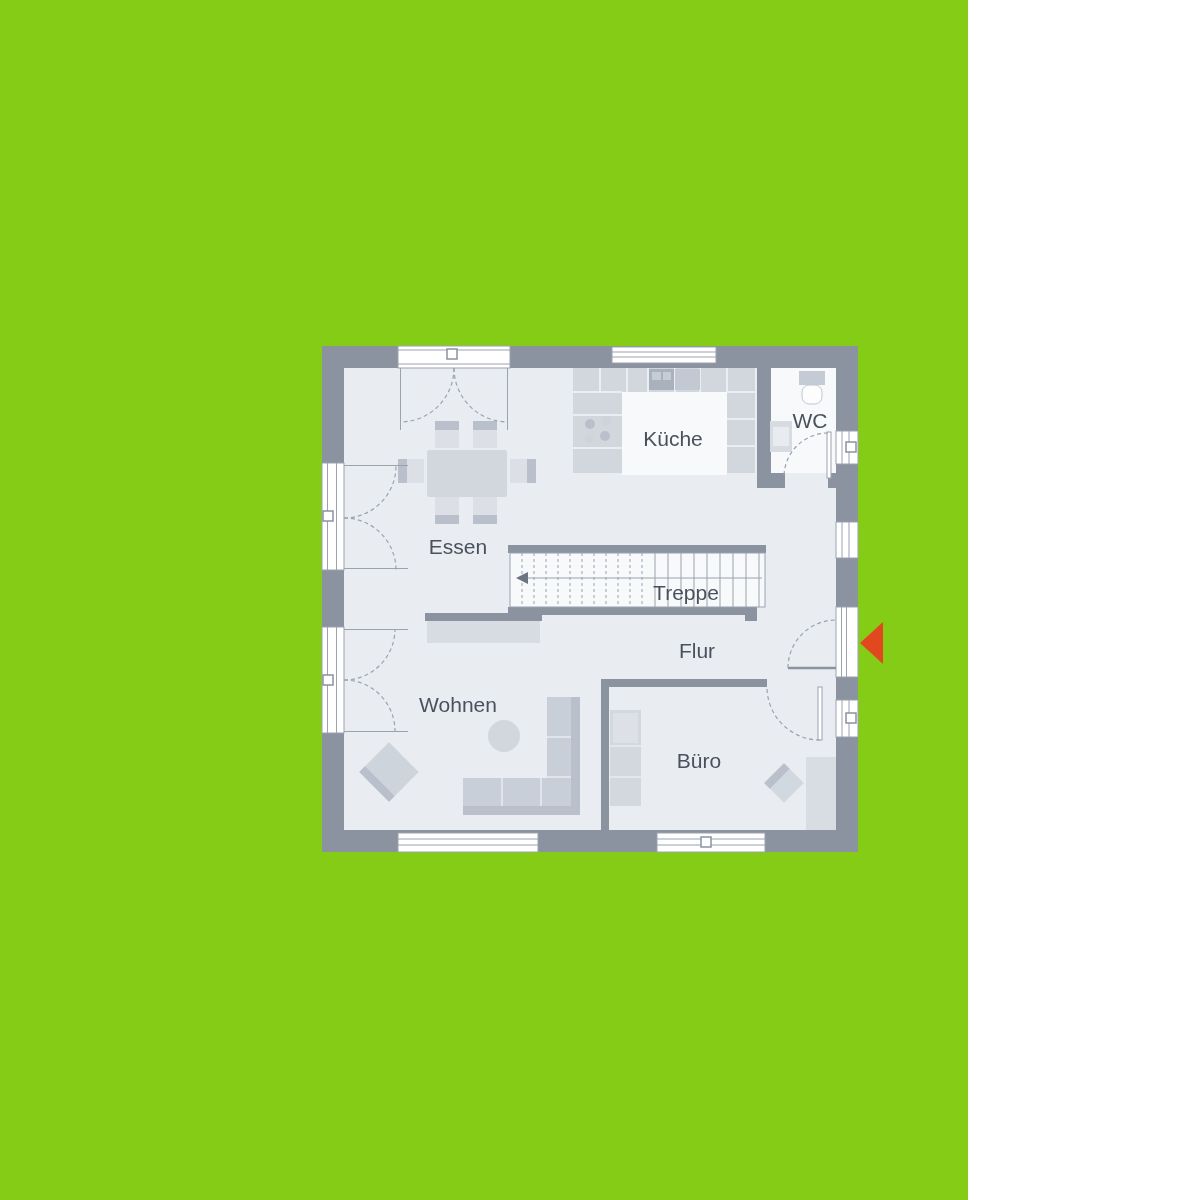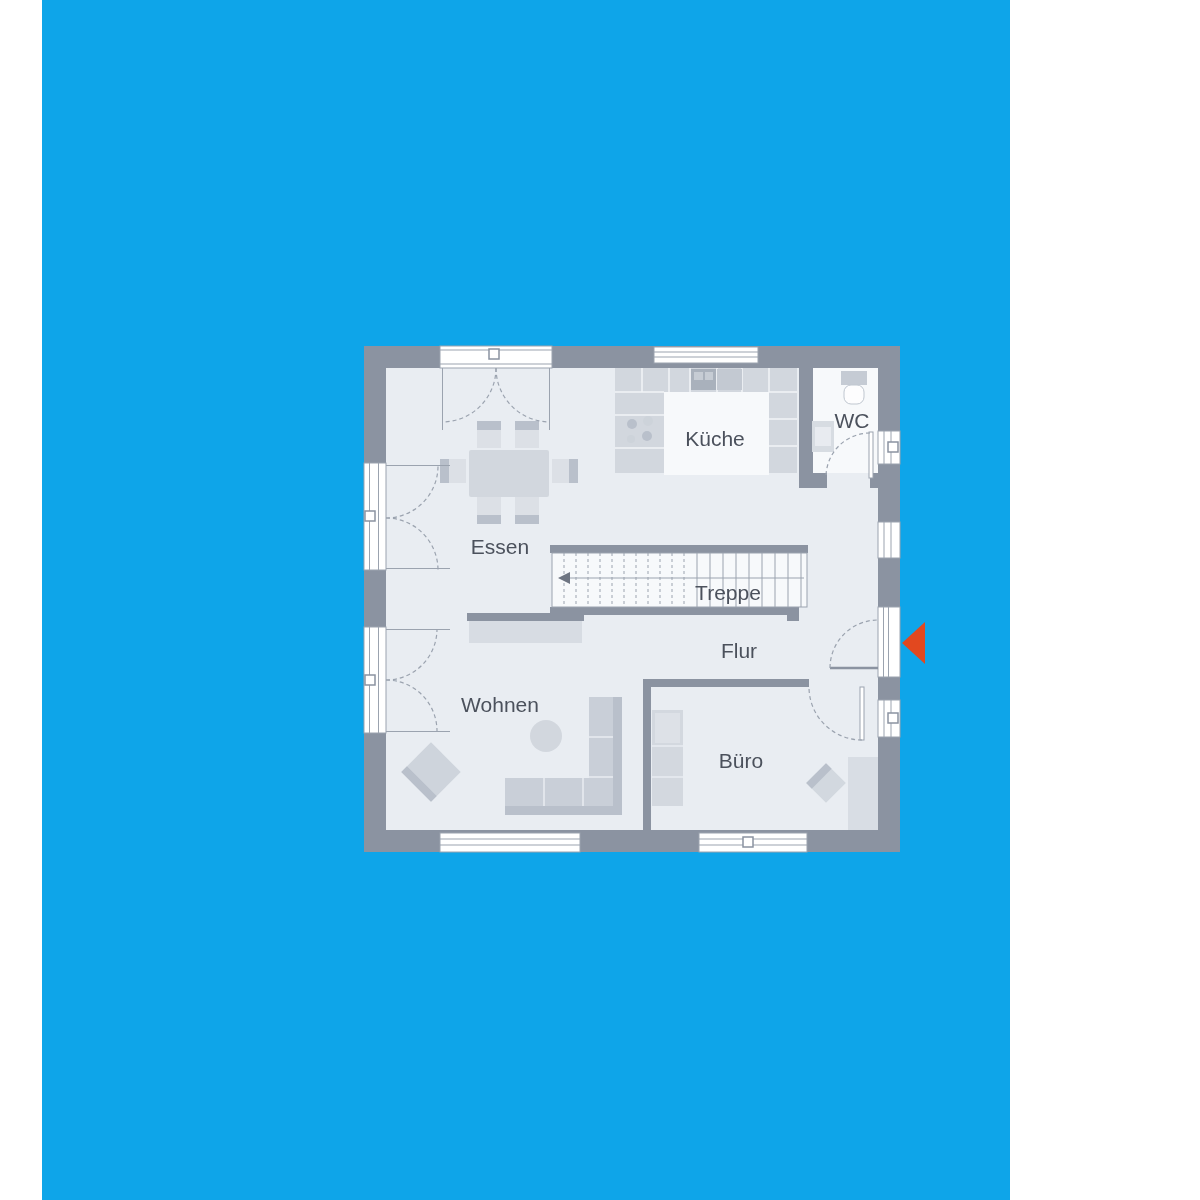--- a/index.html
+++ b/index.html
@@ -5,23 +5,22 @@
   html, body {
     margin: 0;
     padding: 0;
     background: #ffffff;
     font-family: "Liberation Sans", sans-serif;
   }
   .canvas {
     position: relative;
     width: 968px;
     height: 1200px;
-    background: #0ea5e9;
+    background: #84cc16;
     overflow: hidden;
-    margin-left: 42px;
   }
   svg { position: absolute; left: 0; top: 0; }
   .room-label {
     font-family: "Liberation Sans", sans-serif;
     font-size: 21px;
     fill: var(--label-text);
     font-weight: 400;
   }
   .wall { fill: var(--wall); }
   .win { fill: var(--white); stroke: var(--line); stroke-width: 1; }

